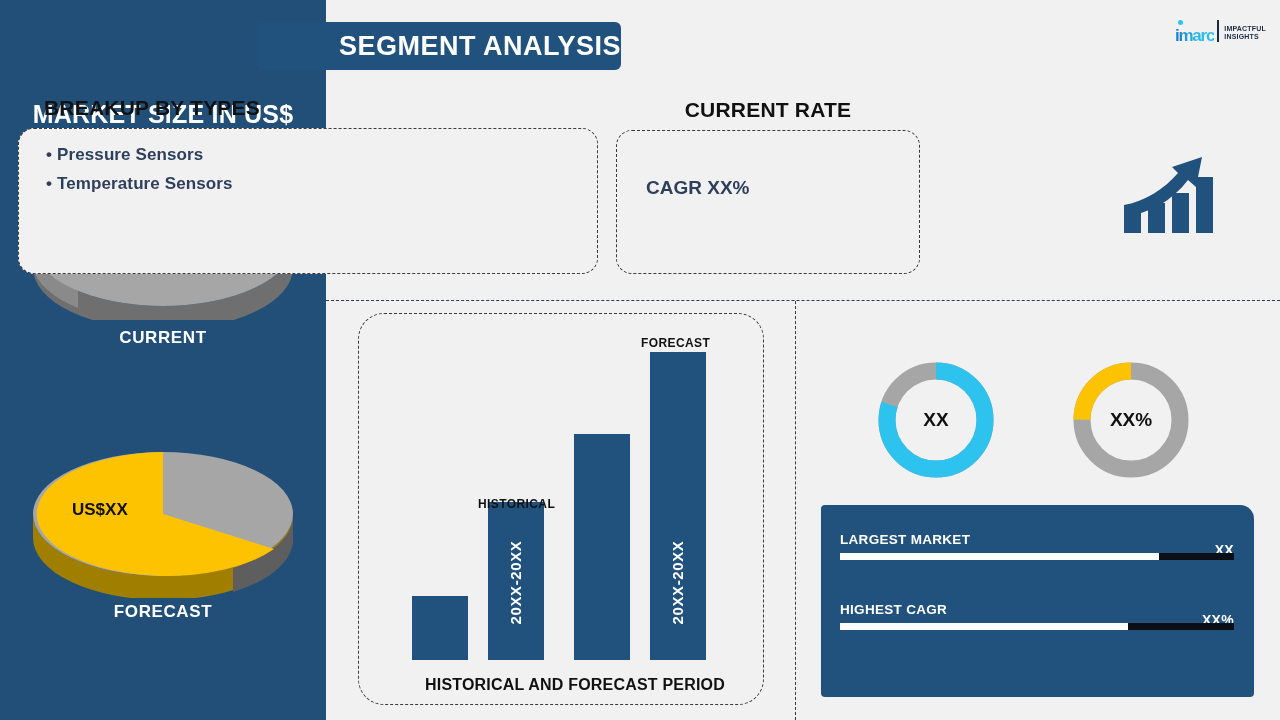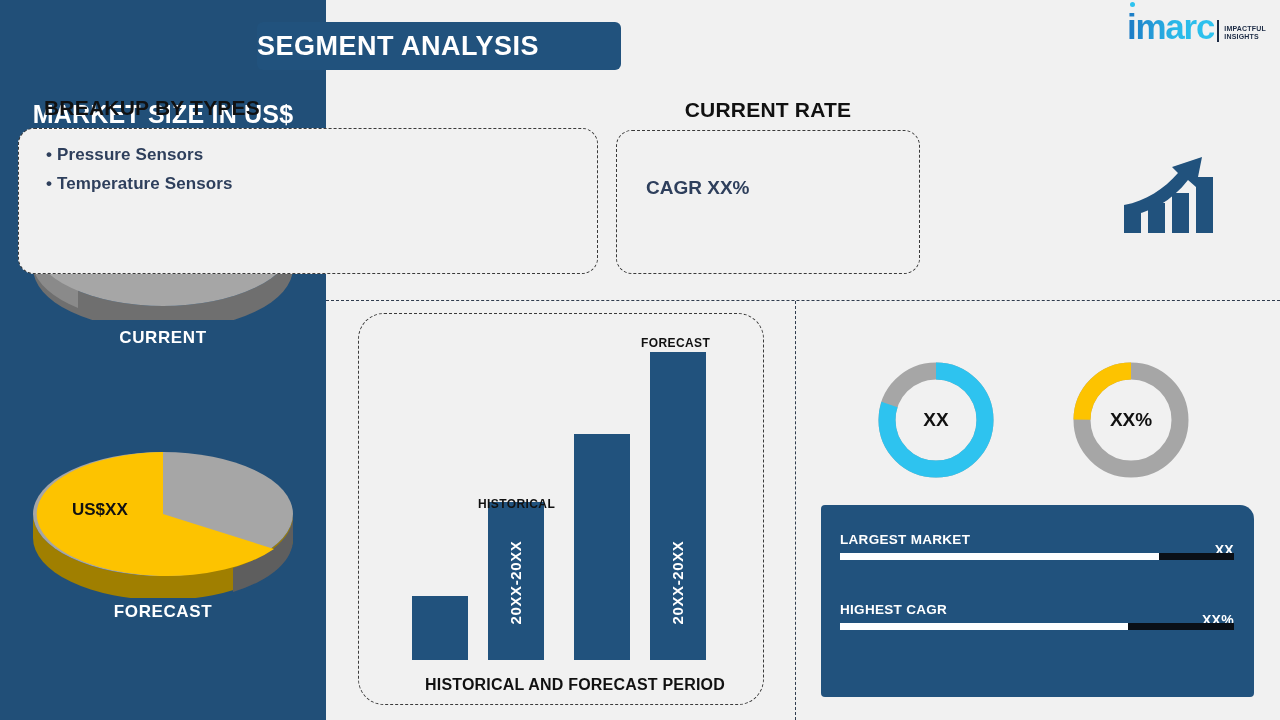--- a/index.html
+++ b/index.html
@@ -31,34 +31,34 @@
   
   #right-area {
     position:absolute; left:326px; top:0; width:954px; height:720px;
     background:#f1f1f1;
   }
 
   
   #title-band {
     position:absolute; left:257px; top:22px; width:364px; height:48px;
     background:#21527D; border-radius:6px;
-    display:flex; align-items:center; justify-content:flex-start;
+    display:flex; align-items:center; justify-content:flex-end;
   }
   #title-band span {
     color:#ffffff; font-size:27px; font-weight:bold; letter-spacing:.5px;
   }
 
   
   #logo {
     position:absolute; right:14px; top:12px;
     display:flex; align-items:flex-end; height:32px;
   }
   #logo-mark { position:relative; line-height:1; }
   #logo-word {
-    font-size:35px; font-weight:bold; letter-spacing:-1.2px;
+    font-size:17px; font-weight:bold; letter-spacing:-1.2px;
     background:linear-gradient(90deg,#1d79c4 0%, #29b8e8 55%, #2ec3ef 100%);
     -webkit-background-clip:text; background-clip:text; color:transparent;
   }
   #logo-dot {
     position:absolute; left:3px; top:-7px;
     width:5px; height:5px; border-radius:50%; background:#2ec3ef;
   }
   #logo-bar { width:2px; height:22px; background:#1b2a44; margin:0 5px 2px 3px; }
   #logo-tag { line-height:1.15; margin-bottom:3px; }
   #logo-tag div { font-size:7px; font-weight:bold; color:#1b2a44; letter-spacing:.2px; }

